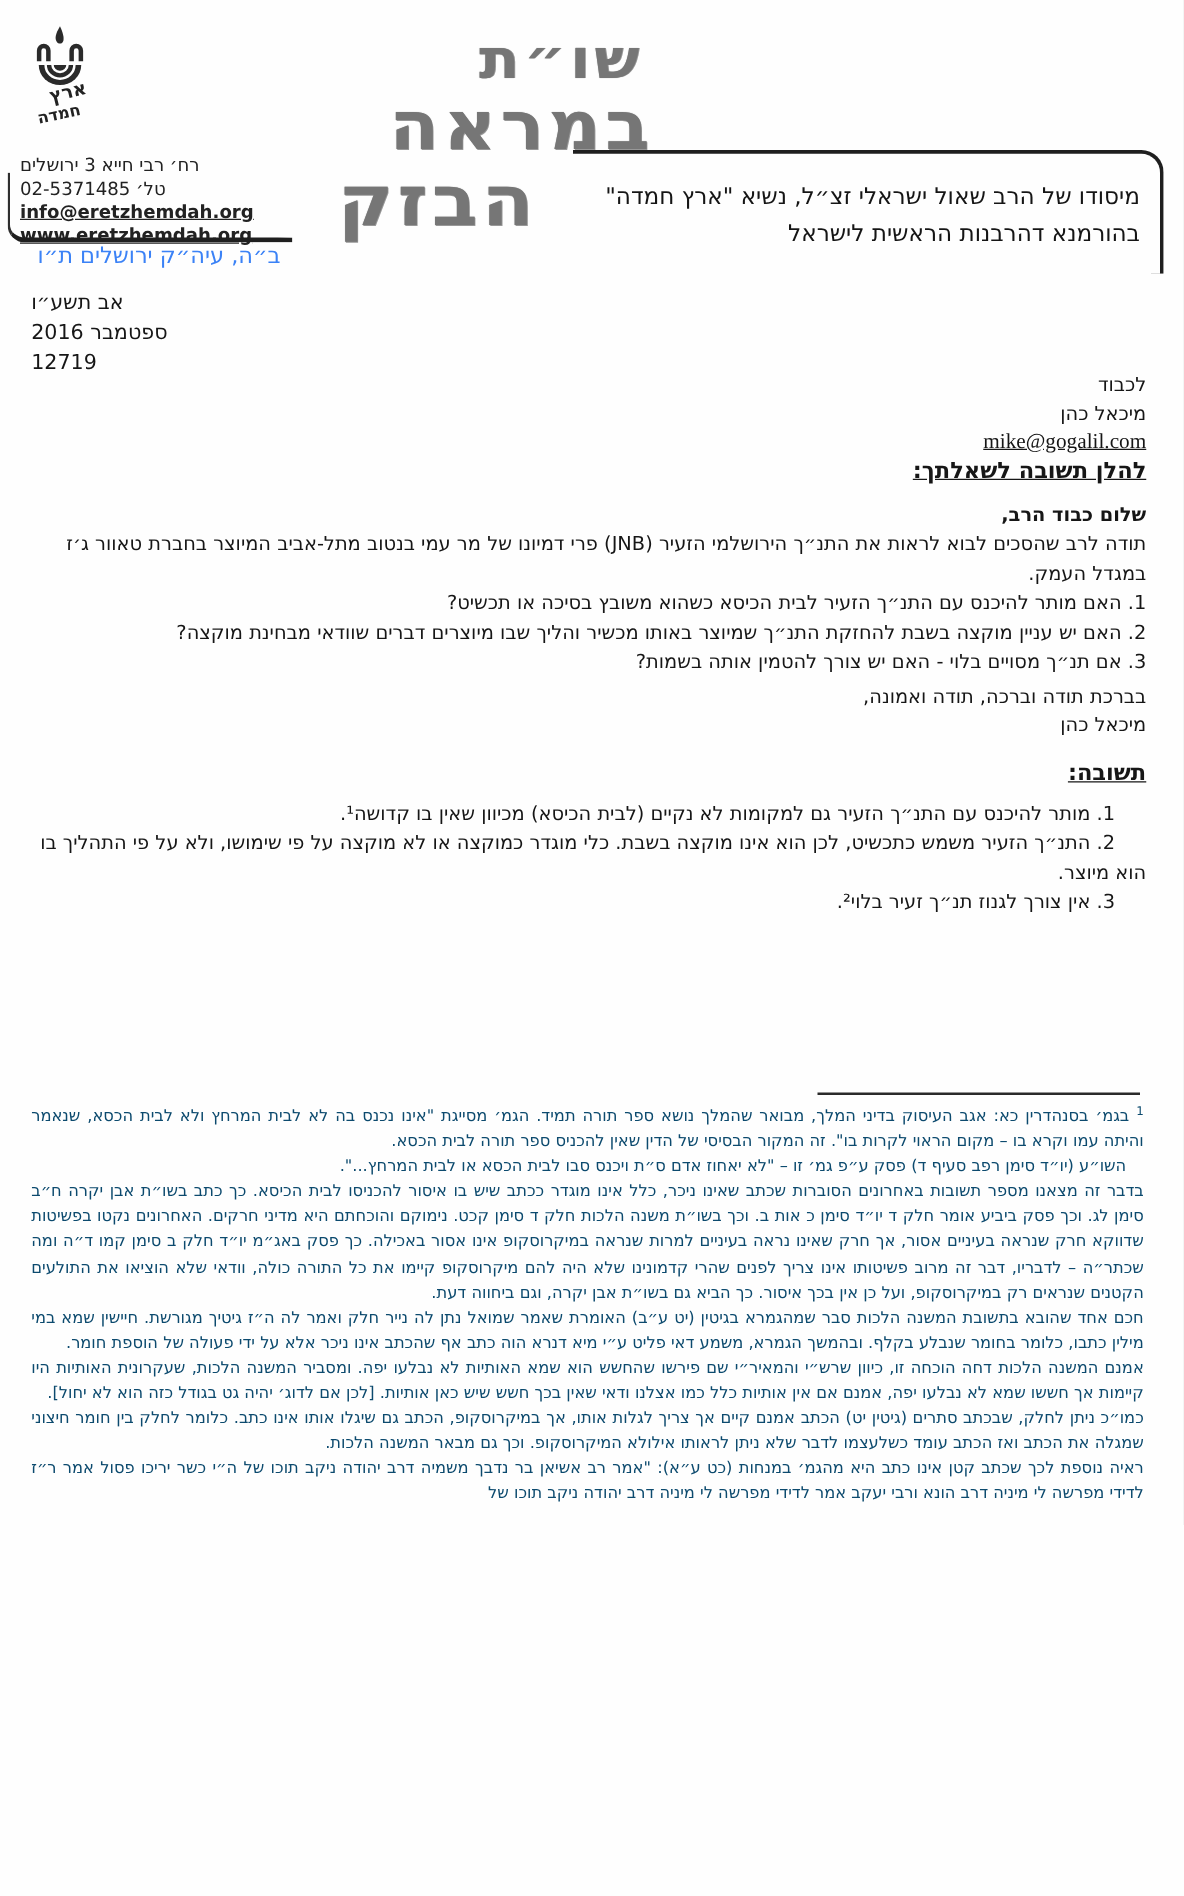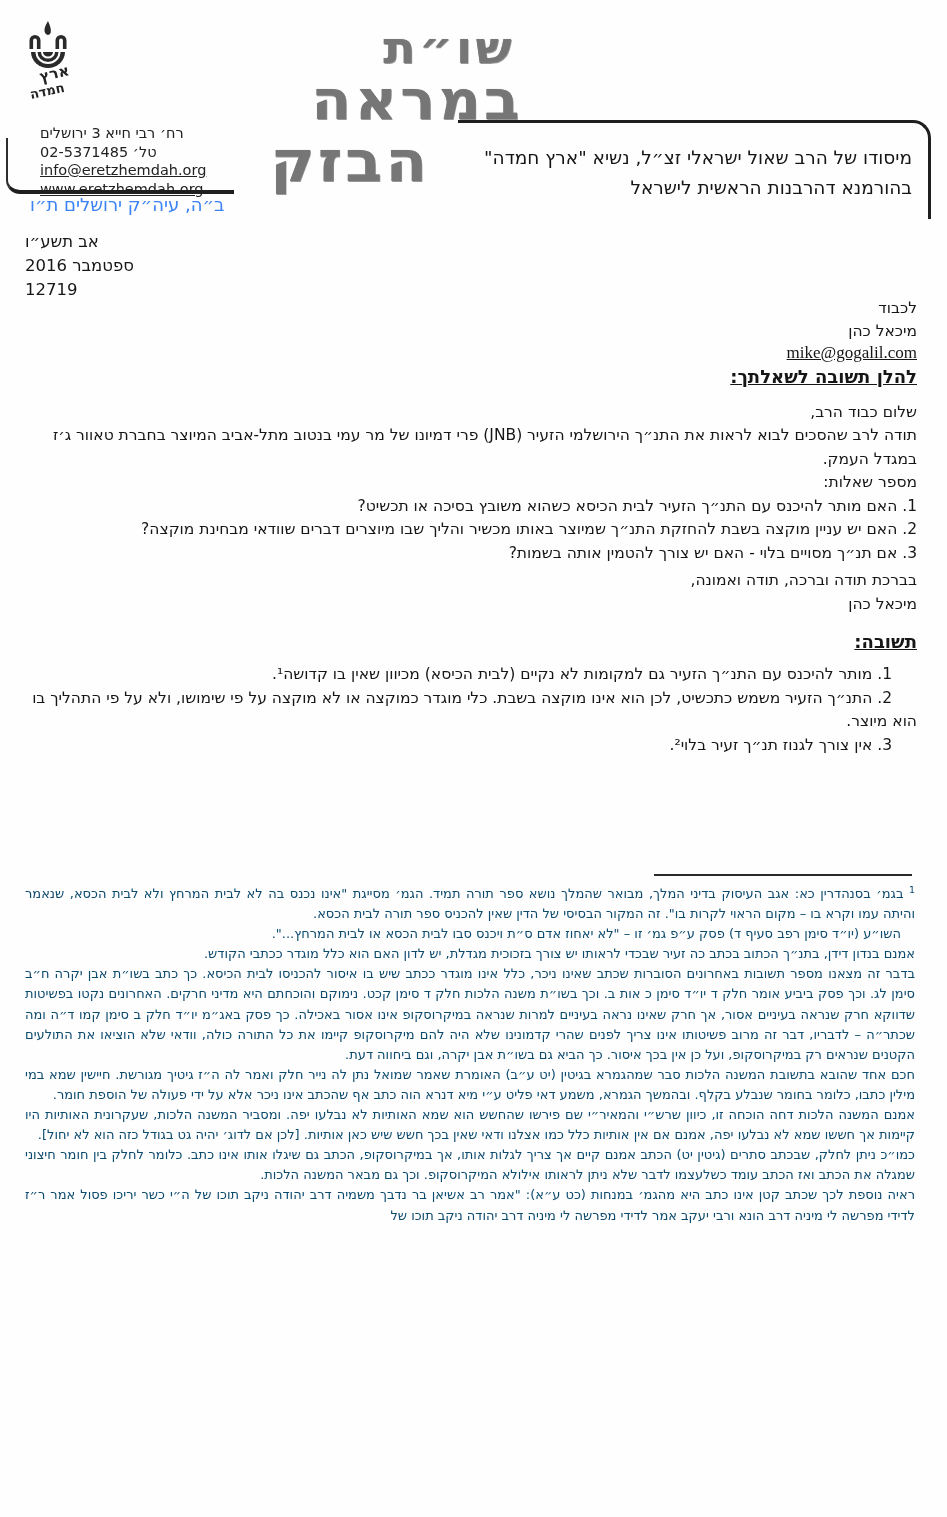--- a/index.html
+++ b/index.html
@@ -4,24 +4,24 @@
 <style>
   html,body{margin:0;padding:0;background:#e8e8e8;}
   .page{
     position:relative;width:947px;height:1517px;margin:0 auto;
     background:#fefefe;color:#1c1c1c;overflow:hidden;
     font-family:"DejaVu Sans",sans-serif;
   }
   
   .logo{position:absolute;left:22px;top:20px;width:52px;height:88px;}
   .address{
-    position:absolute;left:40px;top:124px;direction:rtl;text-align:left;
+    position:absolute;left:16px;top:124px;direction:rtl;text-align:left;
     font-size:14.5px;line-height:18.5px;color:#222;
   }
-  .address .u{text-decoration:underline;font-weight:400;}
+  .address .u{text-decoration:underline;font-weight:700;}
   .left-rule{
     position:absolute;left:6px;top:138px;width:226px;height:52px;
     border-left:2.5px solid #2e2e2e;border-bottom:4px solid #1f1f1f;
     border-bottom-left-radius:14px;
   }
   .bsd{position:absolute;left:30px;top:194px;direction:rtl;font-size:18px;color:#3b82f6;}
   .title-word{
     position:absolute;direction:rtl;font-weight:bold;color:#767676;
     letter-spacing:3px;line-height:1;
     text-shadow:0 0 0.7px #8c8c8c,0.6px 0.6px 0 #9a9a9a;
@@ -49,21 +49,21 @@
     font-size:15.5px;line-height:23.5px;text-align:right;color:#161616;
   }
   .recipient{line-height:22.5px;}
   .recipient .email{
     font-family:"Liberation Serif","DejaVu Serif",serif;font-size:17px;
     text-decoration:underline;direction:ltr;unicode-bidi:embed;display:inline-block;
   }
   .hd{font-weight:bold;font-size:18px;line-height:24px;}
   .hd span{text-decoration:underline;}
   .hd2{margin-top:7px;}
-  .greeting{margin:12px 0 0;font-weight:normal;}
+  .greeting{margin:12px 0 0;font-weight:bold;}
   p{margin:0;}
   .signoff{margin-top:4px;}
   .ans-hd{margin-top:14px;}
   .ans-items{margin-top:9px;}
   .ans-items p{text-indent:25px;}
   
   .fn-sep{position:absolute;right:35px;top:874px;width:258px;border-top:2px solid #2a2a2a;}
   .footnotes{
     position:absolute;left:25px;right:32px;top:884px;direction:rtl;
     font-size:13px;line-height:20.1px;text-align:justify;color:#0c4a6e;
@@ -123,21 +123,20 @@
     <div class="recipient">
       <div>לכבוד</div>
       <div>מיכאל כהן</div>
       <div><span class="email">mike@gogalil.com</span></div>
     </div>
 
     <div class="hd"><span>להלן תשובה לשאלתך:</span></div>
 
     <p class="greeting">שלום כבוד הרב,</p>
     <p>תודה לרב שהסכים לבוא לראות את התנ״ך הירושלמי הזעיר (JNB) פרי דמיונו של מר עמי בנטוב מתל-אביב המיוצר בחברת טאוור ג׳ז במגדל העמק.</p>
-    <p>מספר שאלות:</p>
     <div>
       <p>1. האם מותר להיכנס עם התנ״ך הזעיר לבית הכיסא כשהוא משובץ בסיכה או תכשיט?</p>
       <p>2. האם יש עניין מוקצה בשבת להחזקת התנ״ך שמיוצר באותו מכשיר והליך שבו מיוצרים דברים שוודאי מבחינת מוקצה?</p>
       <p>3. אם תנ״ך מסויים בלוי - האם יש צורך להטמין אותה בשמות?</p>
     </div>
 
     <div class="signoff">
       <p>בברכת תודה וברכה, תודה ואמונה,</p>
       <p>מיכאל כהן</p>
     </div>
@@ -148,21 +147,20 @@
       <p>2.  התנ״ך הזעיר משמש כתכשיט, לכן הוא אינו מוקצה בשבת. כלי מוגדר כמוקצה או לא מוקצה על פי שימושו, ולא על פי התהליך בו הוא מיוצר.</p>
       <p>3.  אין צורך לגנוז תנ״ך זעיר בלוי².</p>
     </div>
 
   </div>
 
   <div class="fn-sep"></div>
   <div class="footnotes">
     <p><sup>1</sup> <span>בגמ׳ בסנהדרין כא: אגב העיסוק בדיני המלך, מבואר שהמלך נושא ספר תורה תמיד. הגמ׳ מסייגת "אינו נכנס בה לא לבית המרחץ ולא לבית הכסא, שנאמר והיתה עמו וקרא בו – מקום הראוי לקרות בו". זה המקור הבסיסי של הדין שאין להכניס ספר תורה לבית הכסא.</span></p>
     <p class="fn-indent">השו״ע (יו״ד סימן רפב סעיף ד) פסק ע״פ גמ׳ זו – "לא יאחוז אדם ס״ת ויכנס סבו לבית הכסא או לבית המרחץ...".</p>
-    <p>אמנם בנדון דידן, בתנ״ך הכתוב בכתב כה זעיר שבכדי לראותו יש צורך בזכוכית מגדלת, יש לדון האם הוא כלל מוגדר ככתבי הקודש.</p>
     <p>בדבר זה מצאנו מספר תשובות באחרונים הסוברות שכתב שאינו ניכר, כלל אינו מוגדר ככתב שיש בו איסור להכניסו לבית הכיסא. כך כתב בשו״ת אבן יקרה ח״ב סימן לג. וכך פסק ביביע אומר חלק ד יו״ד סימן כ אות ב. וכך בשו״ת משנה הלכות חלק ד סימן קכט. נימוקם והוכחתם היא מדיני חרקים. האחרונים נקטו בפשיטות שדווקא חרק שנראה בעיניים אסור, אך חרק שאינו נראה בעיניים למרות שנראה במיקרוסקופ אינו אסור באכילה. כך פסק באג״מ יו״ד חלק ב סימן קמו ד״ה ומה שכתר״ה – לדבריו, דבר זה מרוב פשיטותו אינו צריך לפנים שהרי קדמונינו שלא היה להם מיקרוסקופ קיימו את כל התורה כולה, וודאי שלא הוציאו את התולעים הקטנים שנראים רק במיקרוסקופ, ועל כן אין בכך איסור. כך הביא גם בשו״ת אבן יקרה, וגם ביחווה דעת.</p>
     <p>חכם אחד שהובא בתשובת המשנה הלכות סבר שמהגמרא בגיטין (יט ע״ב) האומרת שאמר שמואל נתן לה נייר חלק ואמר לה ה״ז גיטיך מגורשת. חיישין שמא במי מילין כתבו, כלומר בחומר שנבלע בקלף. ובהמשך הגמרא, משמע דאי פליט ע״י מיא דנרא הוה כתב אף שהכתב אינו ניכר אלא על ידי פעולה של הוספת חומר.</p>
     <p>אמנם המשנה הלכות דחה הוכחה זו, כיוון שרש״י והמאיר״י שם פירשו שהחשש הוא שמא האותיות לא נבלעו יפה. ומסביר המשנה הלכות, שעקרונית האותיות היו קיימות אך חששו שמא לא נבלעו יפה, אמנם אם אין אותיות כלל כמו אצלנו ודאי שאין בכך חשש שיש כאן אותיות. [לכן אם לדוג׳ יהיה גט בגודל כזה הוא לא יחול].</p>
     <p>כמו״כ ניתן לחלק, שבכתב סתרים (גיטין יט) הכתב אמנם קיים אך צריך לגלות אותו, אך במיקרוסקופ, הכתב גם שיגלו אותו אינו כתב. כלומר לחלק בין חומר חיצוני שמגלה את הכתב ואז הכתב עומד כשלעצמו לדבר שלא ניתן לראותו אילולא המיקרוסקופ. וכך גם מבאר המשנה הלכות.</p>
     <p>ראיה נוספת לכך שכתב קטן אינו כתב היא מהגמ׳ במנחות (כט ע״א): "אמר רב אשיאן בר נדבך משמיה דרב יהודה ניקב תוכו של ה״י כשר יריכו פסול אמר ר״ז לדידי מפרשה לי מיניה דרב הונא ורבי יעקב אמר לדידי מפרשה לי מיניה דרב יהודה ניקב תוכו של</p>
   </div>
 
 </div>
 
 </body></html>

